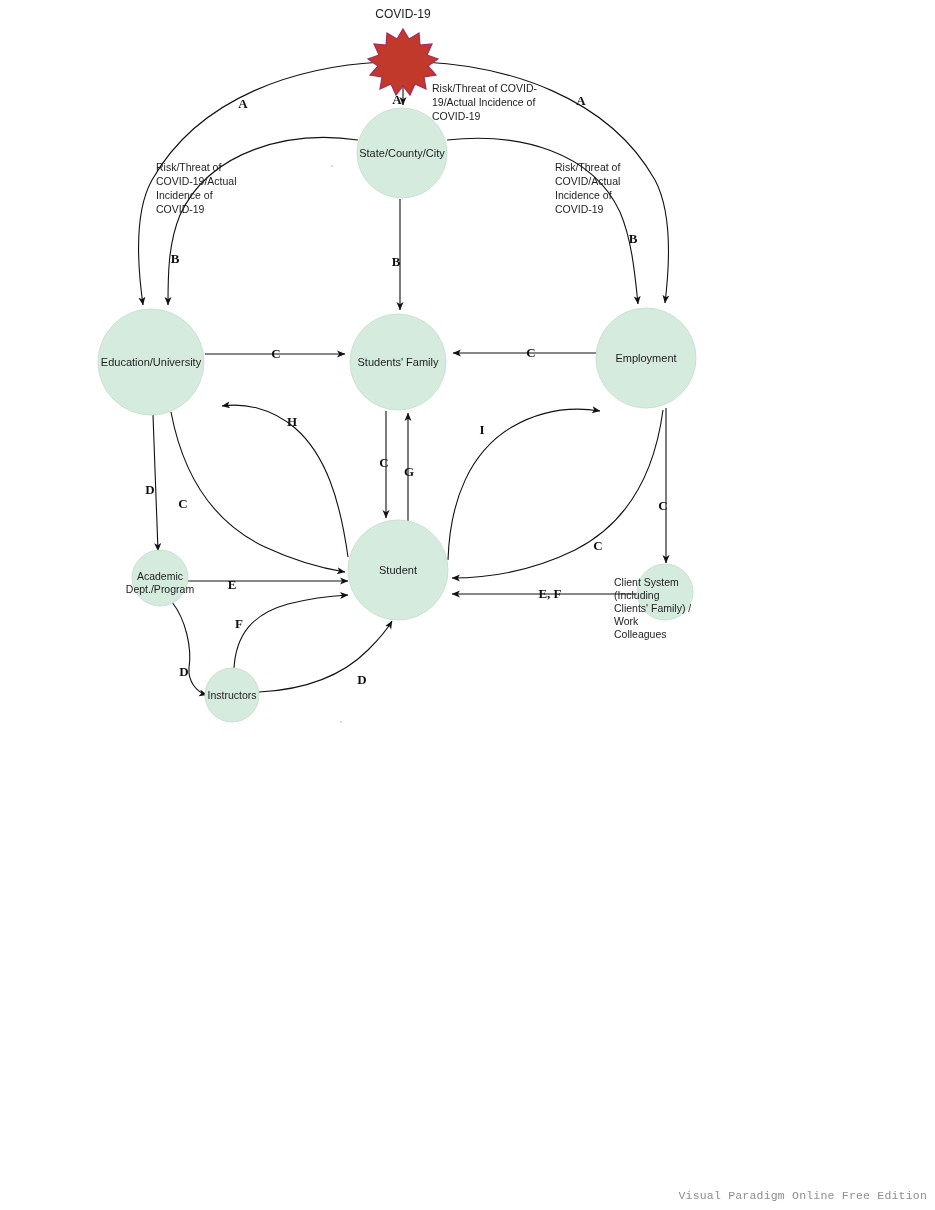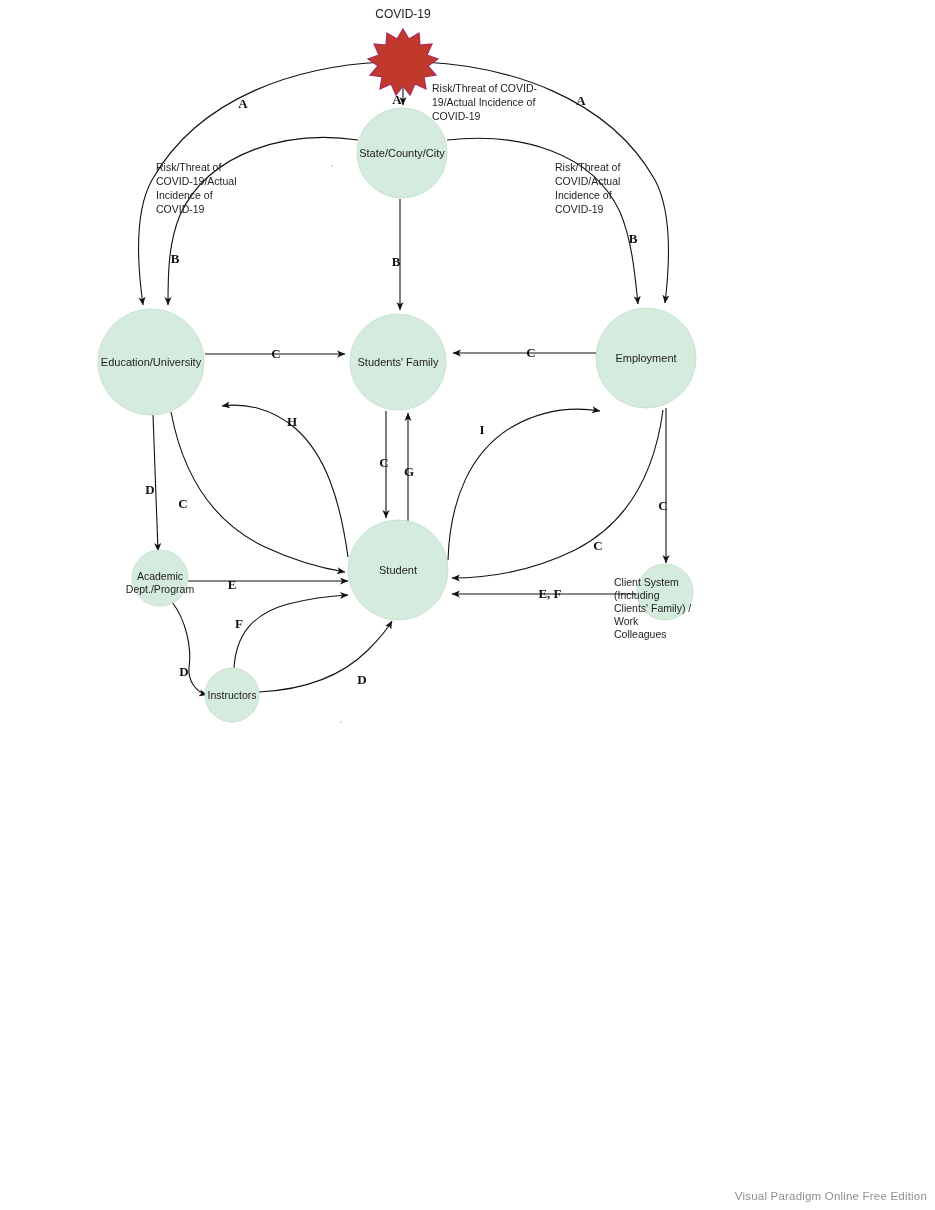--- a/index.html
+++ b/index.html
@@ -59,21 +59,21 @@
   }
   .edge-text {
     font-family: "Liberation Sans", sans-serif;
     font-size: 10.5px;
     fill: #1d1d1d;
   }
   .footer-text {
     position: absolute;
     right: 8px;
     bottom: 8px;
-    font-family: Liberation Sans, sans-serif;
+    font-family: Liberation Mono, monospace;
     font-size: 11.5px;
     color: #8f8f8f;
     letter-spacing: 0.2px;
   }
   .star {
     fill: #c0392b;
     stroke: #a8295c;
     stroke-width: 1.2;
   }
   .speck {

